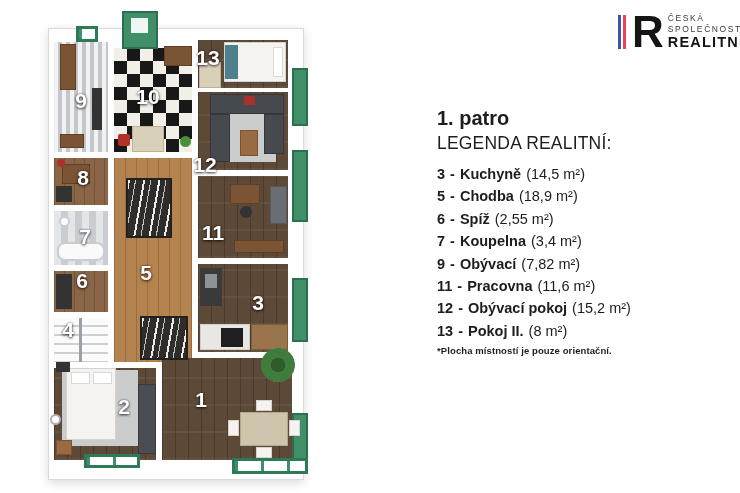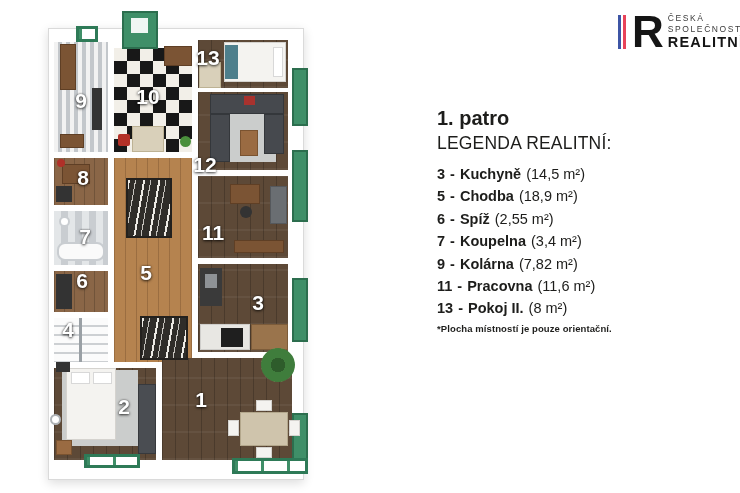--- a/index.html
+++ b/index.html
@@ -188,18 +188,19 @@
 </div>
 
 <div class="legend">
   <div class="floor-title">1. patro</div>
   <div class="legend-heading">LEGENDA REALITNÍ:</div>
 
   <div class="lg-item"><span class="b">3</span><span class="b dash">-</span><span class="b">Kuchyně</span><span class="ar">(14,5 m²)</span></div>
   <div class="lg-item"><span class="b">5</span><span class="b dash">-</span><span class="b">Chodba</span><span class="ar">(18,9 m²)</span></div>
   <div class="lg-item"><span class="b">6</span><span class="b dash">-</span><span class="b">Spíž</span><span class="ar">(2,55 m²)</span></div>
   <div class="lg-item"><span class="b">7</span><span class="b dash">-</span><span class="b">Koupelna</span><span class="ar">(3,4 m²)</span></div>
-  <div class="lg-item"><span class="b">9</span><span class="b dash">-</span><span class="b">Kolárna</span><span class="ar">(7,82 m²)</span></div>
+  <div class="lg-item"><span class="b">9</span><span class="b dash">-</span><span class="b">Obývací</span><span class="ar">(7,82 m²)</span></div>
   <div class="lg-item"><span class="b">11</span><span class="b dash">-</span><span class="b">Pracovna</span><span class="ar">(11,6 m²)</span></div>
+  <div class="lg-item"><span class="b">12</span><span class="b dash">-</span><span class="b">Obývací pokoj</span><span class="ar">(15,2 m²)</span></div>
   <div class="lg-item"><span class="b">13</span><span class="b dash">-</span><span class="b">Pokoj II.</span><span class="ar">(8 m²)</span></div>
 
   <div class="footnote">*Plocha místností je pouze orientační.</div>
 </div>
 
 </body></html>

